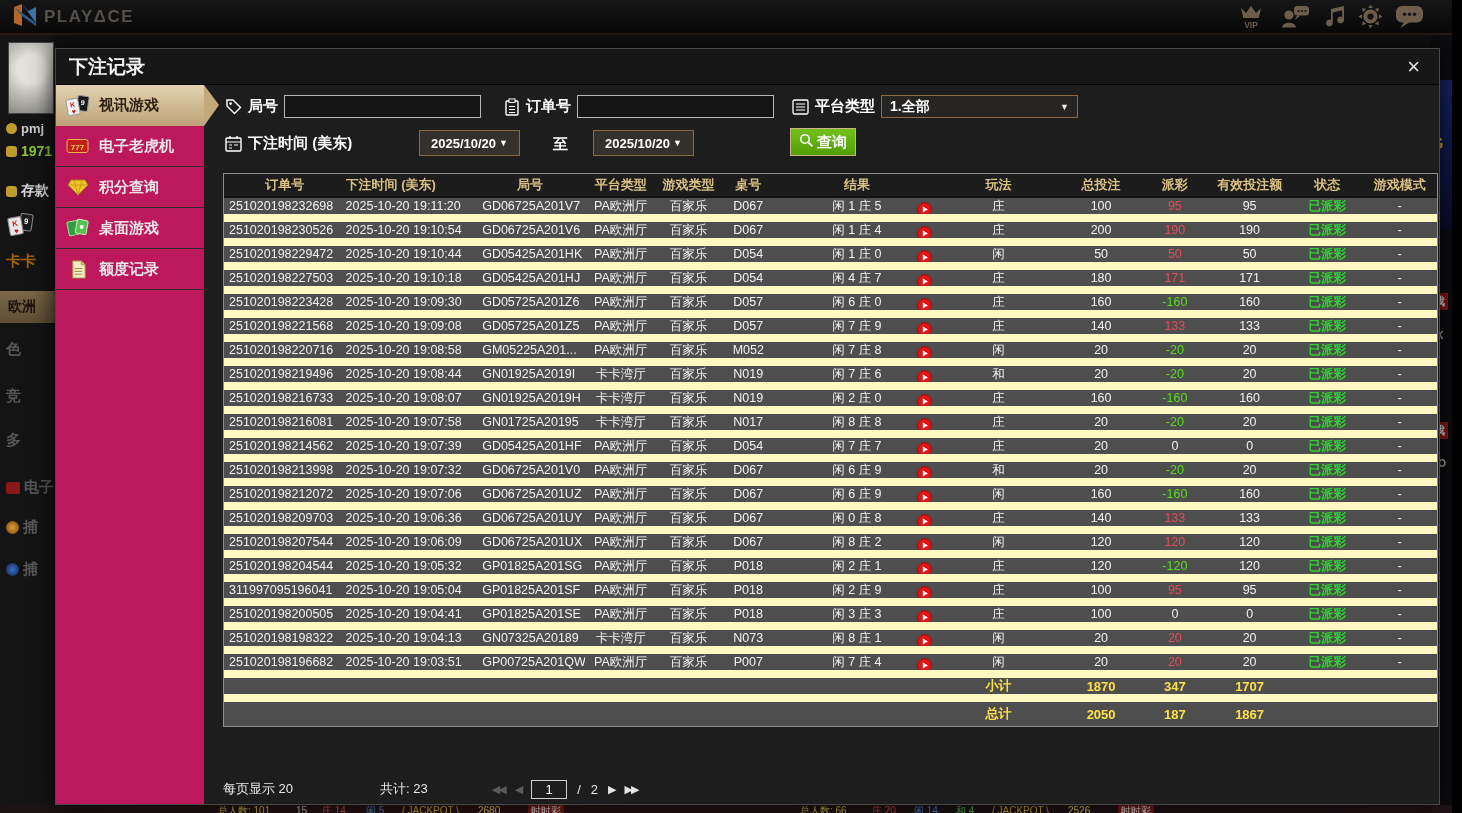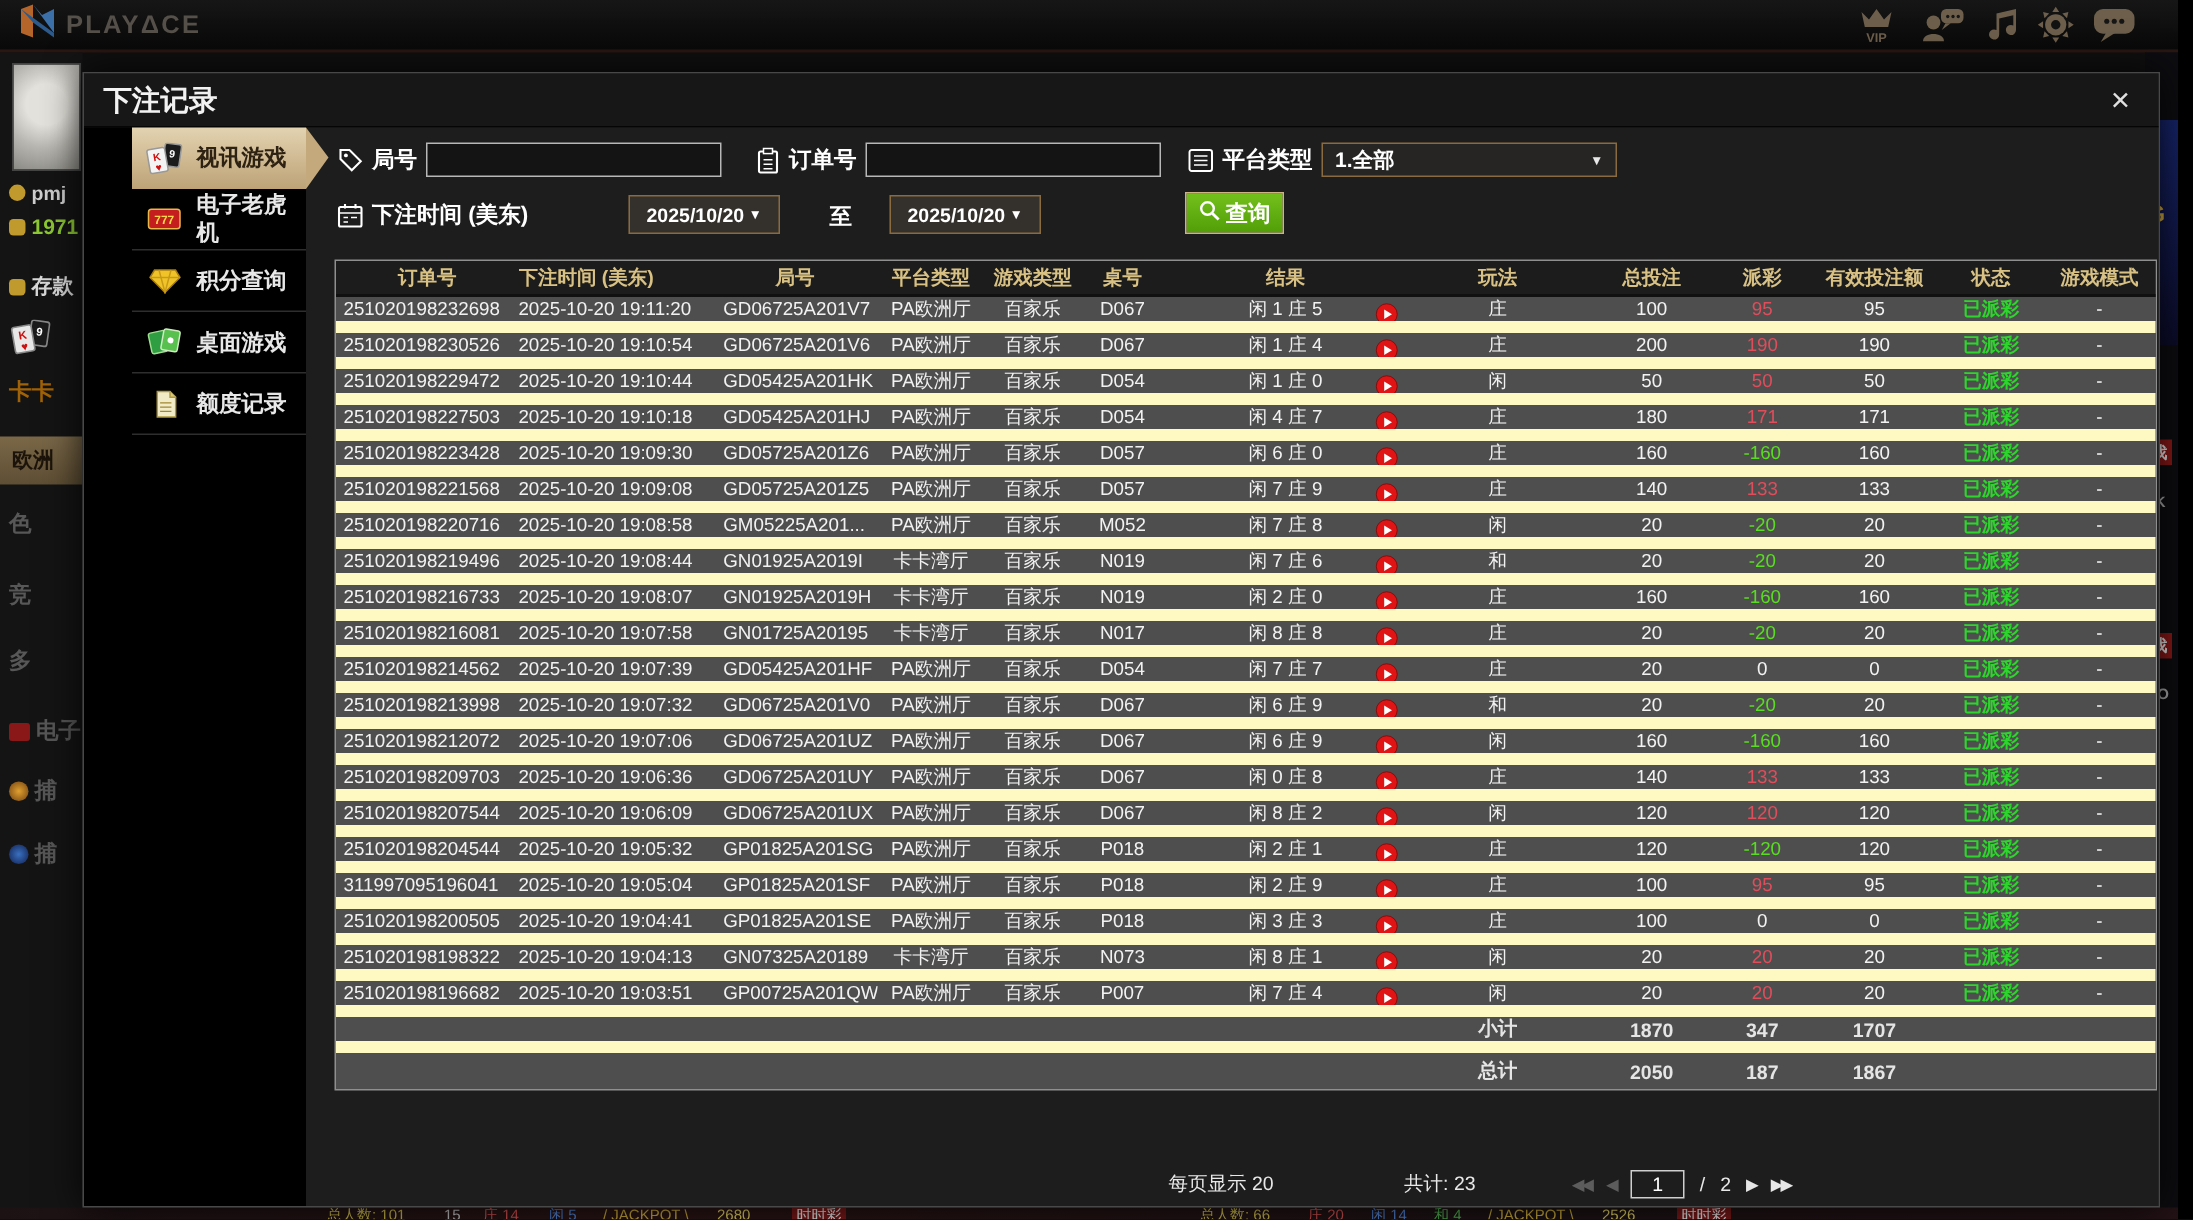--- a/index.html
+++ b/index.html
@@ -34,21 +34,21 @@
 
   
   .modal { position:absolute; left:55px; top:48px; width:1385px; height:757px;
     background:#1d1d1d; border:1px solid #484848; box-shadow:0 0 24px rgba(0,0,0,.85); }
   .modal-title-bar { position:absolute; top:0; left:0; right:0; height:36px; background:#171717;
     border-bottom:1px solid #050505; display:flex; align-items:center; padding:0 13px; }
   .modal-title { color:#f2f2f2; font-size:19px; font-weight:bold; }
   .close-x { margin-left:auto; color:#e0e0e0; font-size:22px; line-height:20px; cursor:pointer; padding:0 6px; }
 
   
-  .side-tabs { position:absolute; left:0; top:36px; bottom:0; width:148px; background:#000000;padding-left:32px; }
+  .side-tabs { position:absolute; left:0; top:36px; bottom:0; width:148px; background:#be185d; }
   .tab { position:relative; height:41px; border-bottom:1px solid #2e2e2e; display:flex; align-items:center;
     gap:8px; padding-left:9px; color:#e8e8e8; font-size:15px; font-weight:bold; cursor:pointer; }
   .tab.active { background:linear-gradient(180deg,#e3d3b1,#bda276); color:#2e2212; z-index:3; border-bottom:none; }
   .tab.active::after { content:""; position:absolute; right:-15px; top:0; width:0; height:0;
     border-left:15px solid #c4a97d; border-top:20px solid transparent; border-bottom:21px solid transparent; }
   .tab .tab-ic { width:26px; display:flex; justify-content:center; flex:0 0 auto; }
 
   
   .content { position:absolute; left:148px; top:36px; right:0; bottom:0; background:#1d1d1d; }
   .filters { position:relative; height:88px; }
@@ -66,21 +66,21 @@
   .to-label { position:absolute; color:#fff; font-size:15px; font-weight:bold; }
   .search-btn { position:absolute; width:66px; height:28px; background:linear-gradient(#73c01c,#519e08);
     border:1px solid #cdb382; color:#fff; font-size:15px; font-weight:bold;
     display:flex; align-items:center; justify-content:center; gap:3px; cursor:pointer; }
 
   
   .btable { position:absolute; left:19px; top:88px; width:1215px; border:1px solid #8f8f8f; background:#1d1d1d; }
   .trow { display:flex; height:24px; border-bottom:8px solid #fef9c3; background:#4e4e4e;
     color:#f2f2f2; font-size:12.5px; align-items:stretch; }
   .trow.head { background:#1c1c1c; color:#d8c183; font-weight:bold; font-size:13px; border-bottom:2px solid #101010; }
-  .trow.footer { color:#e5e5e5; font-weight:bold; font-size:13px; }
+  .trow.footer { color:#fde047; font-weight:bold; font-size:13px; }
   .trow:last-child { border-bottom:none; }
   .tc { display:flex; align-items:center; justify-content:center; overflow:hidden; white-space:nowrap; }
   .cl-order    { width:122px; justify-content:flex-start; padding-left:5px; }
   .cl-time     { width:130px; justify-content:flex-start; }
   .cl-round    { width:110px; justify-content:flex-start; padding-left:7px; }
   .cl-platform { width:72px; }
   .cl-game     { width:64px; }
   .cl-table    { width:56px; }
   .cl-result   { width:162px; position:relative; }
   .cl-bet      { width:122px; }
@@ -93,21 +93,21 @@
   .trow.head .cl-round { justify-content:center; padding-left:0; }
   .play-btn { position:absolute; right:6px; top:4px; width:15px; height:15px; cursor:pointer; }
   .pay-win  { color:#df4d5b; }
   .pay-loss { color:#58dd1f; }
   .pay-zero { color:#f2f2f2; }
   .status-ok { color:#2ed52d; font-weight:bold; }
 
   
   .pagination { position:absolute; left:19px; top:692px; width:1215px; height:24px;
     display:flex; align-items:center; color:#e8e8e8; font-size:13px; }
-  .pg-perpage { margin-left:556px; }
+  .pg-perpage { }
   .pg-total { margin-left:87px; }
   .pg-nav { margin-left:64px; display:flex; align-items:center; gap:10px; }
   .pg-arrow { font-size:11px; letter-spacing:-2px; cursor:pointer; }
   .pg-arrow.dim { color:#5c5c5c; }
   .pg-arrow.lit { color:#e6e6e6; }
   .page-input { width:36px; height:19px; background:transparent; border:1px solid #cfcfcf;
     color:#fff; font-size:13px; text-align:center; outline:none; }
   .pg-sep { font-size:13px; }
 </style>
 </head>

